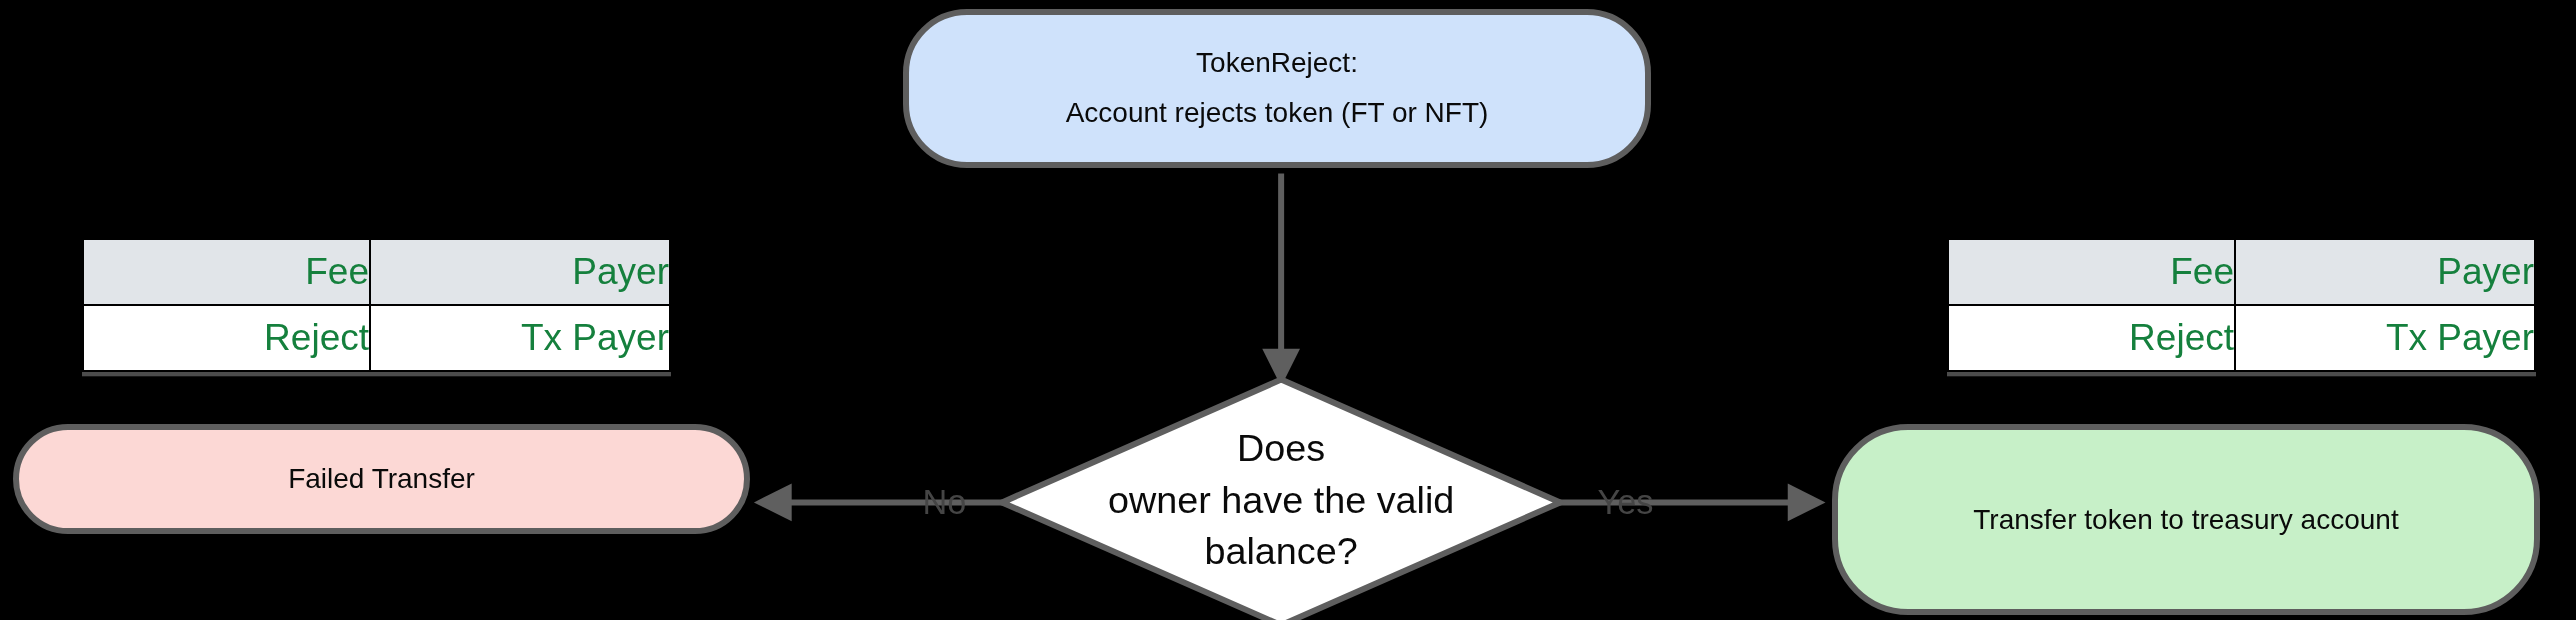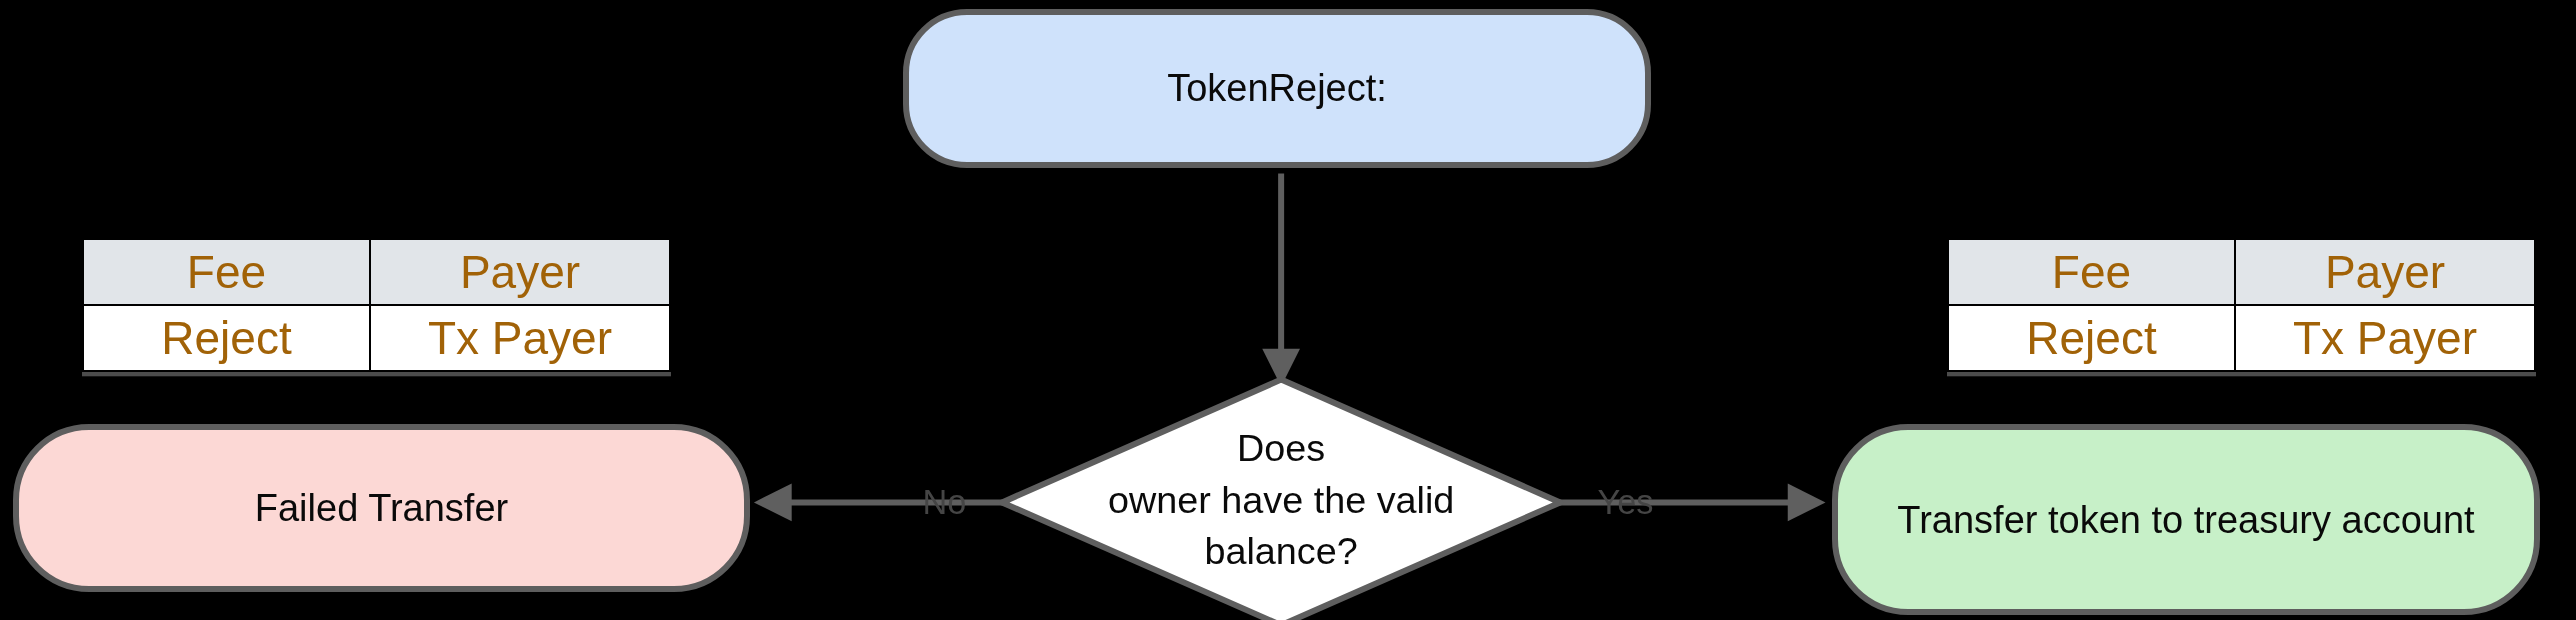--- a/index.html
+++ b/index.html
@@ -47,32 +47,32 @@
   .node {
     position: absolute;
     box-sizing: border-box;
     border: 6px solid #5e5e5e;
     display: flex;
     flex-direction: column;
     align-items: center;
     justify-content: center;
     text-align: center;
     color: #0a0a0a;
-    font-size: 38px;
+    font-size: 28px;
     line-height: 50px;
   }
   .node-start {
     left: 903px; top: 8.6px;
     width: 748px; height: 159px;
     background: #cfe2fb;
     border-radius: 64px;
   }
   .node-failed {
     left: 13px; top: 424px;
-    width: 737px; height: 168px;
+    width: 737px; height: 110px;
     background: #fcd8d5;
     border-radius: 76px;
   }
   .node-treasury {
     left: 1832px; top: 424px;
     width: 708px; height: 191px;
     background: #c7f0c8;
     border-radius: 76px;
   }
   table.fee-table {
@@ -81,25 +81,25 @@
     width: 586px;
     border-collapse: collapse;
     table-layout: fixed;
     box-shadow: 0 4.3px 0 #4c4c4c;
   }
   table.fee-table.left  { left: 82px; }
   table.fee-table.right { left: 1947px; }
   .fee-table th, .fee-table td {
     border: 2.6px solid #000000;
     height: 64px;
-    text-align: center;
+    text-align: right;
     vertical-align: middle;
-    font-size: 46px;
+    font-size: 37px;
     font-weight: normal;
-    color: #a16207;
+    color: #15803d;
     padding: 0;
   }
   .fee-table th { background: #e1e5e9; }
   .fee-table td { background: #ffffff; margin-top: 36px; }
   .fee-table col.c1 { width: 287px; }
   .fee-table col.c2 { width: 300px; }
 </style>
 </head>
 <body>
 
@@ -120,20 +120,21 @@
     <text class="diamond-text" x="1492" y="537">Does</text>
     <text class="diamond-text" x="1492" y="597">owner have the valid</text>
     <text class="diamond-text" x="1492" y="657">balance?</text>
 
     <text class="edge-label" x="1100" y="598">No</text>
     <text class="edge-label" x="1893" y="598">Yes</text>
   </svg>
 
   <div class="node node-start">
     <div>TokenReject:</div>
+    <div>Account rejects token (FT or NFT)</div>
   </div>
 
   <div class="node node-failed">
     <div>Failed Transfer</div>
   </div>
 
   <div class="node node-treasury">
     <div>Transfer token to treasury account</div>
   </div>
 

